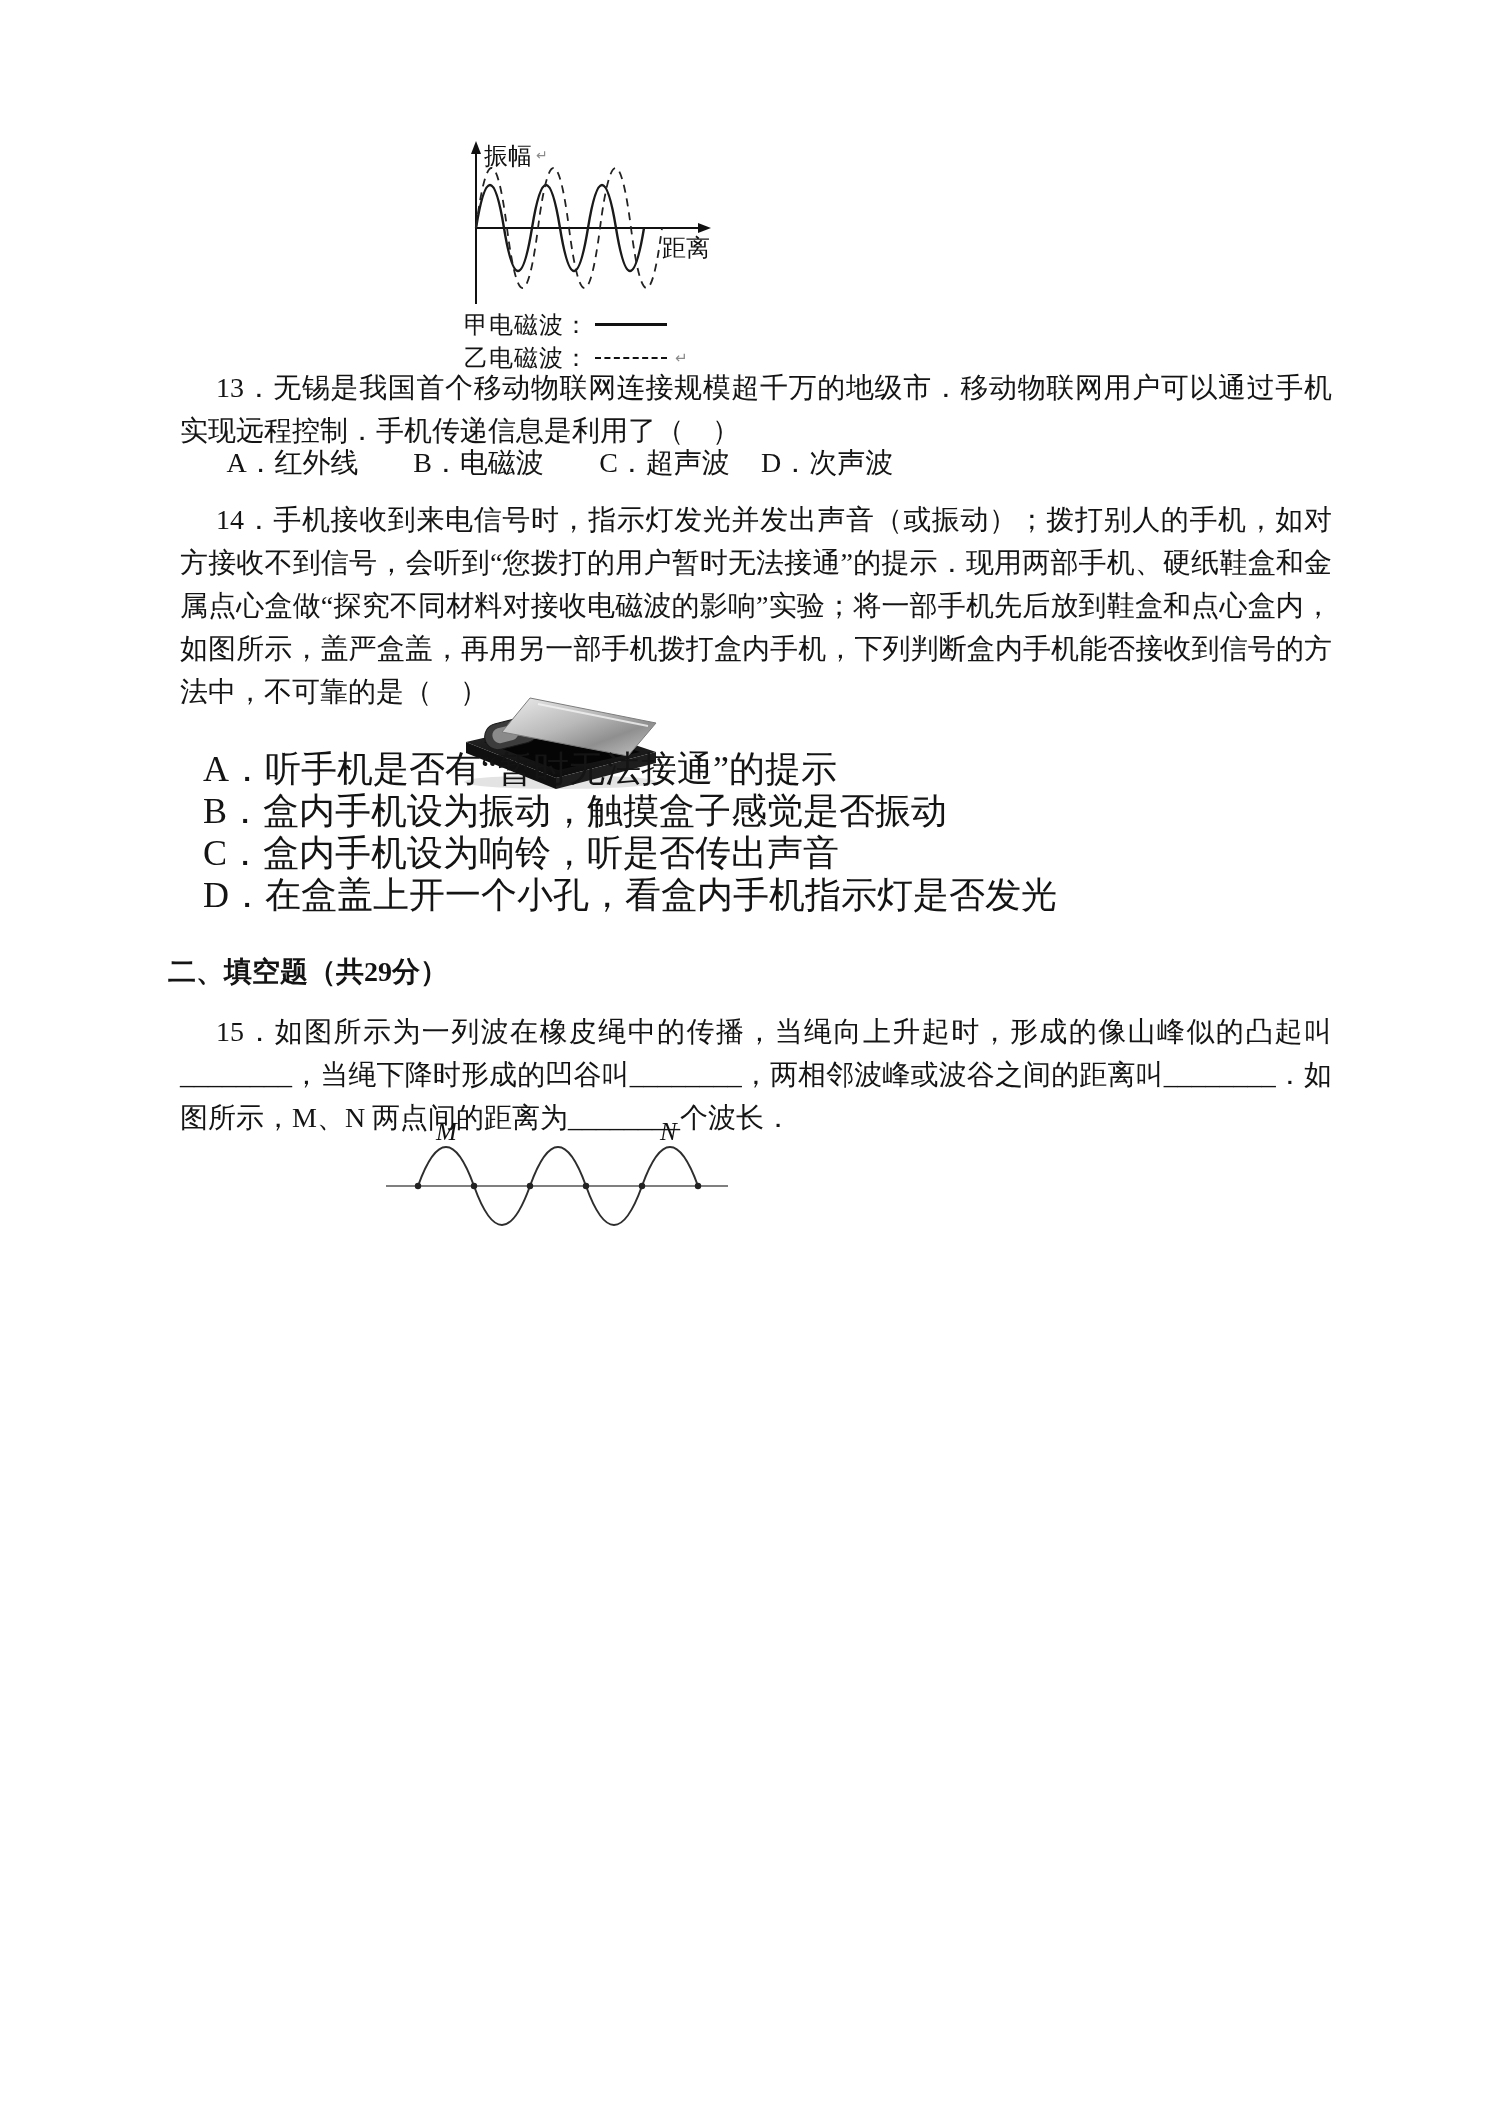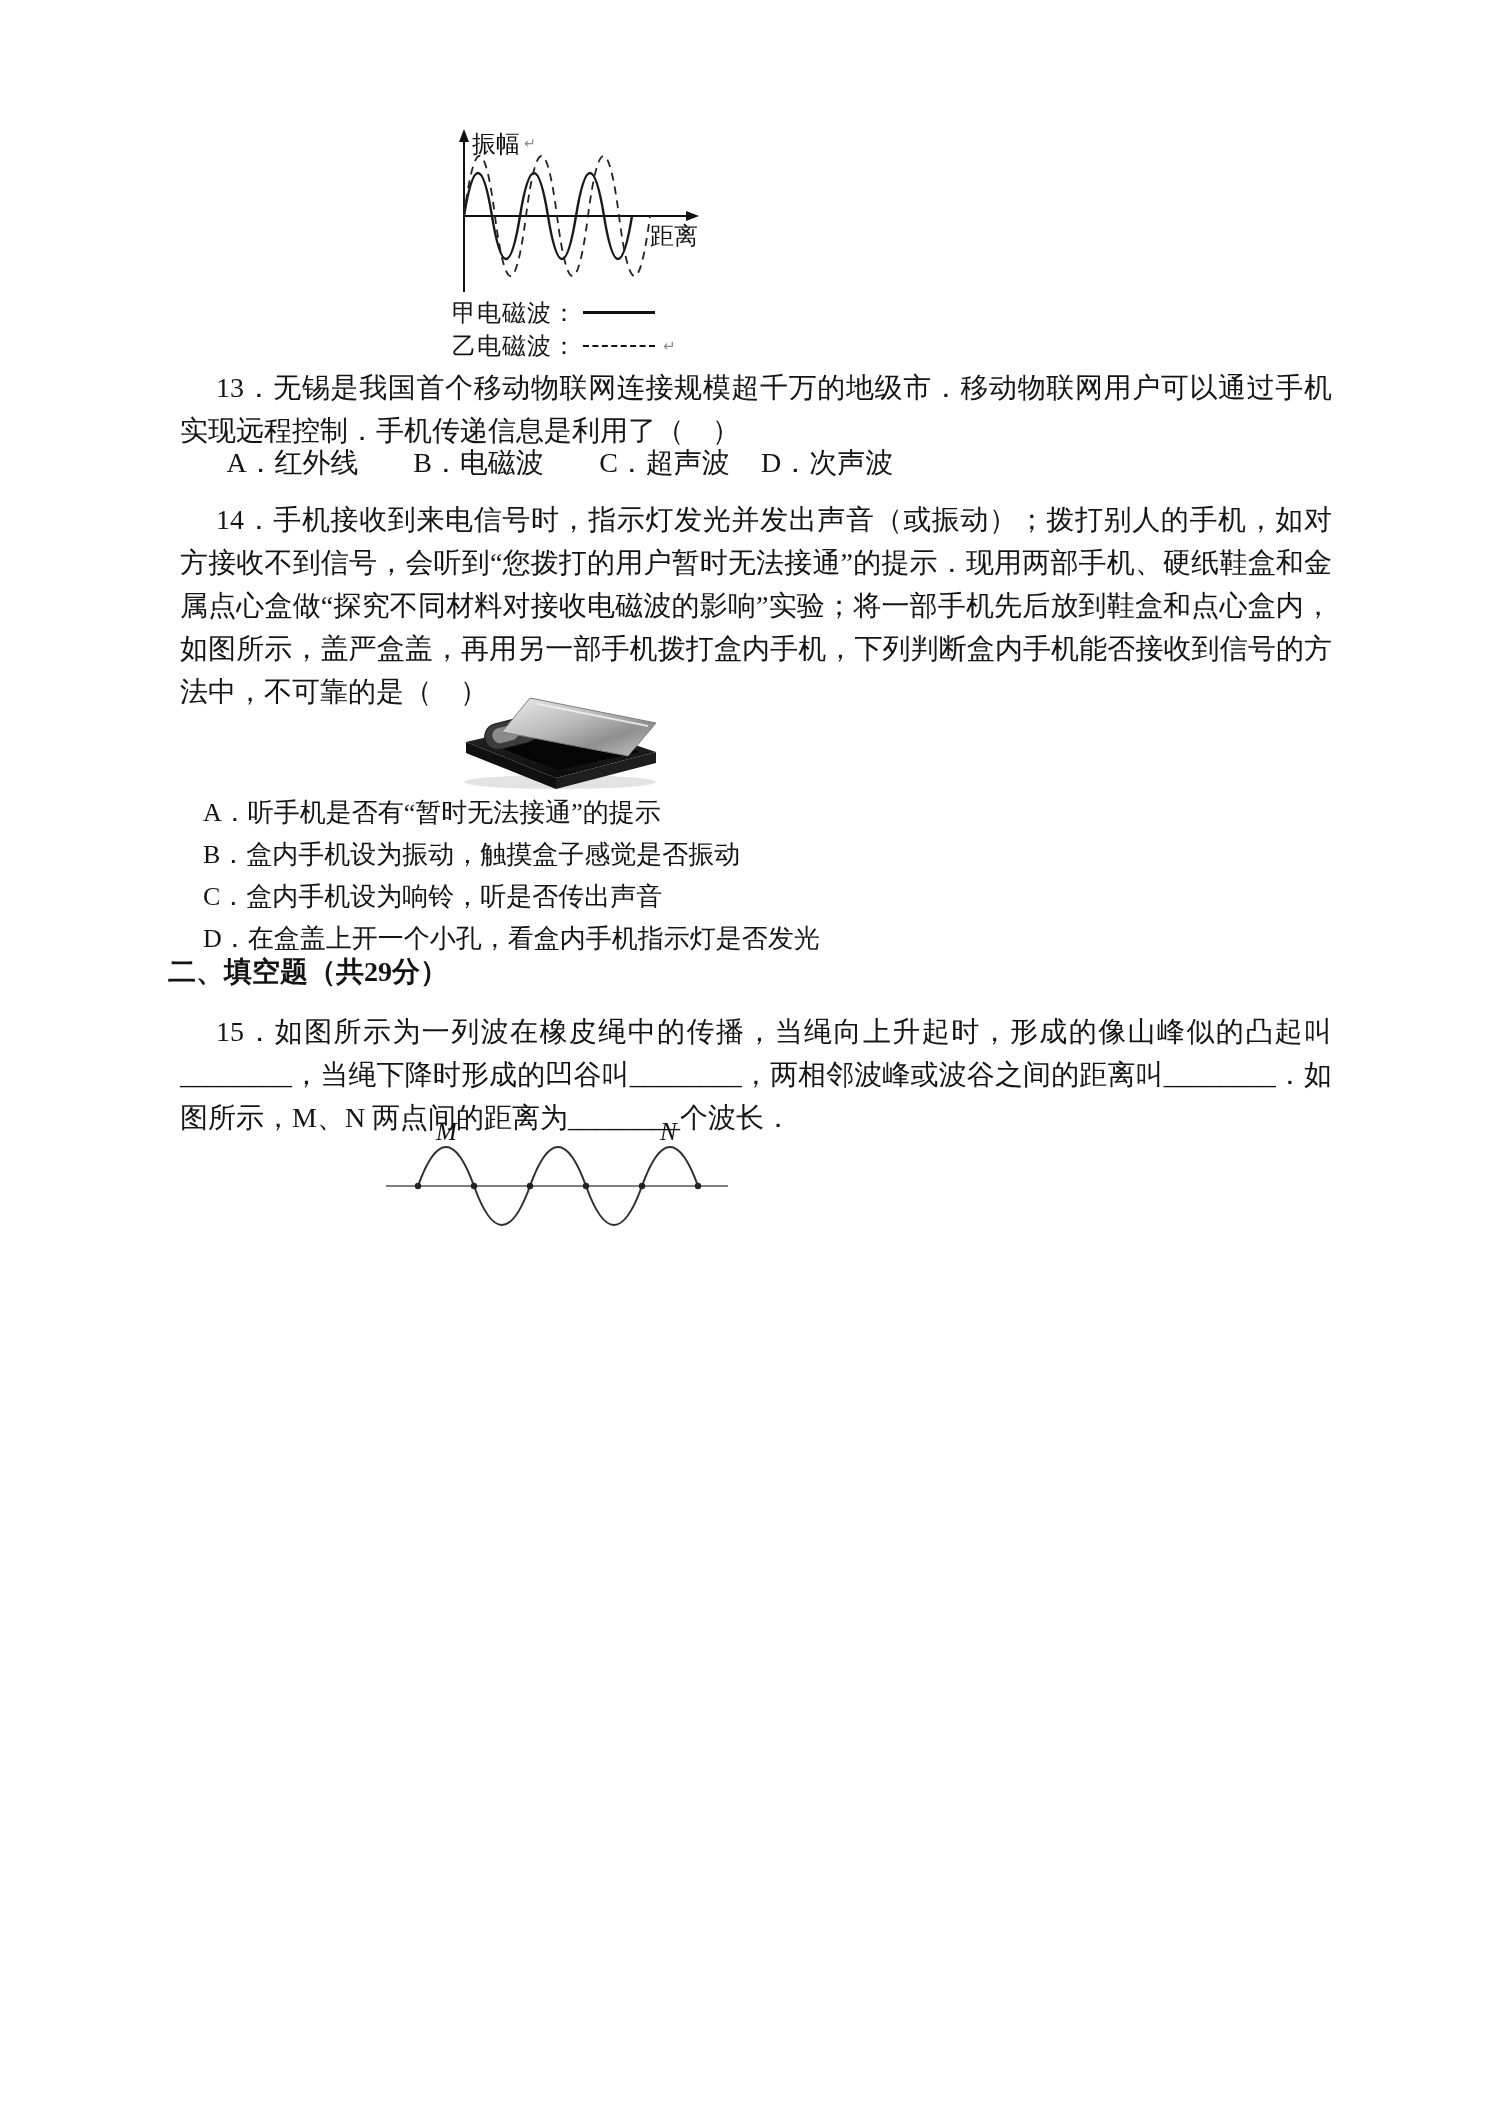--- a/index.html
+++ b/index.html
@@ -18,39 +18,39 @@
     font-size: 28px;
     line-height: 43px;
     text-align: justify;
     margin: 12px;
     width: 1152px;
     left: 168px;
   }
   .indent { text-indent: 36px; }
 
   
-  #fig-wave { left: 448px; top: 124px; width: 270px; margin: 4px; }
+  #fig-wave { left: 448px; top: 124px; width: 270px; margin: 16px; }
   #fig-wave svg { display: block; }
   .legend-row { height: 33px; display: flex; align-items: center; font-size: 24px; }
   .legend-label { letter-spacing: 1px; }
   .line-sample { display: inline-block; width: 72px; height: 0; margin-left: 6px; }
   .line-sample.solid  { border-top: 3px solid #111; }
   .line-sample.dashed { border-top: 2px dashed #111; }
   .ret { color: #8a8a8a; font-size: 15px; margin-left: 8px; font-family: "DejaVu Sans", sans-serif; }
 
   
   #q13-options { left: 203px; top: 441px; font-size: 28px; line-height: 43px; white-space: nowrap; }
   #q13-options .opt { display: inline-block; }
   #q13-options .opt.w { width: 179px; text-align: center; }
 
   
   #q14-photo { left: 458px; top: 690px; margin: 0; }
 
   
-  #q14-options { left: 203px; top: 792px; font-size: 26px; line-height: 42px; }
+  #q14-options { left: 203px; top: 748px; font-size: 36px; line-height: 42px; }
 
   
   #section2 {
     left: 168px; top: 950px;
     font-size: 28px; font-weight: bold;
     margin: 0; line-height: 43px;
   }
 
   
   #q15-fig { left: 380px; top: 1122px; margin: 0; }

